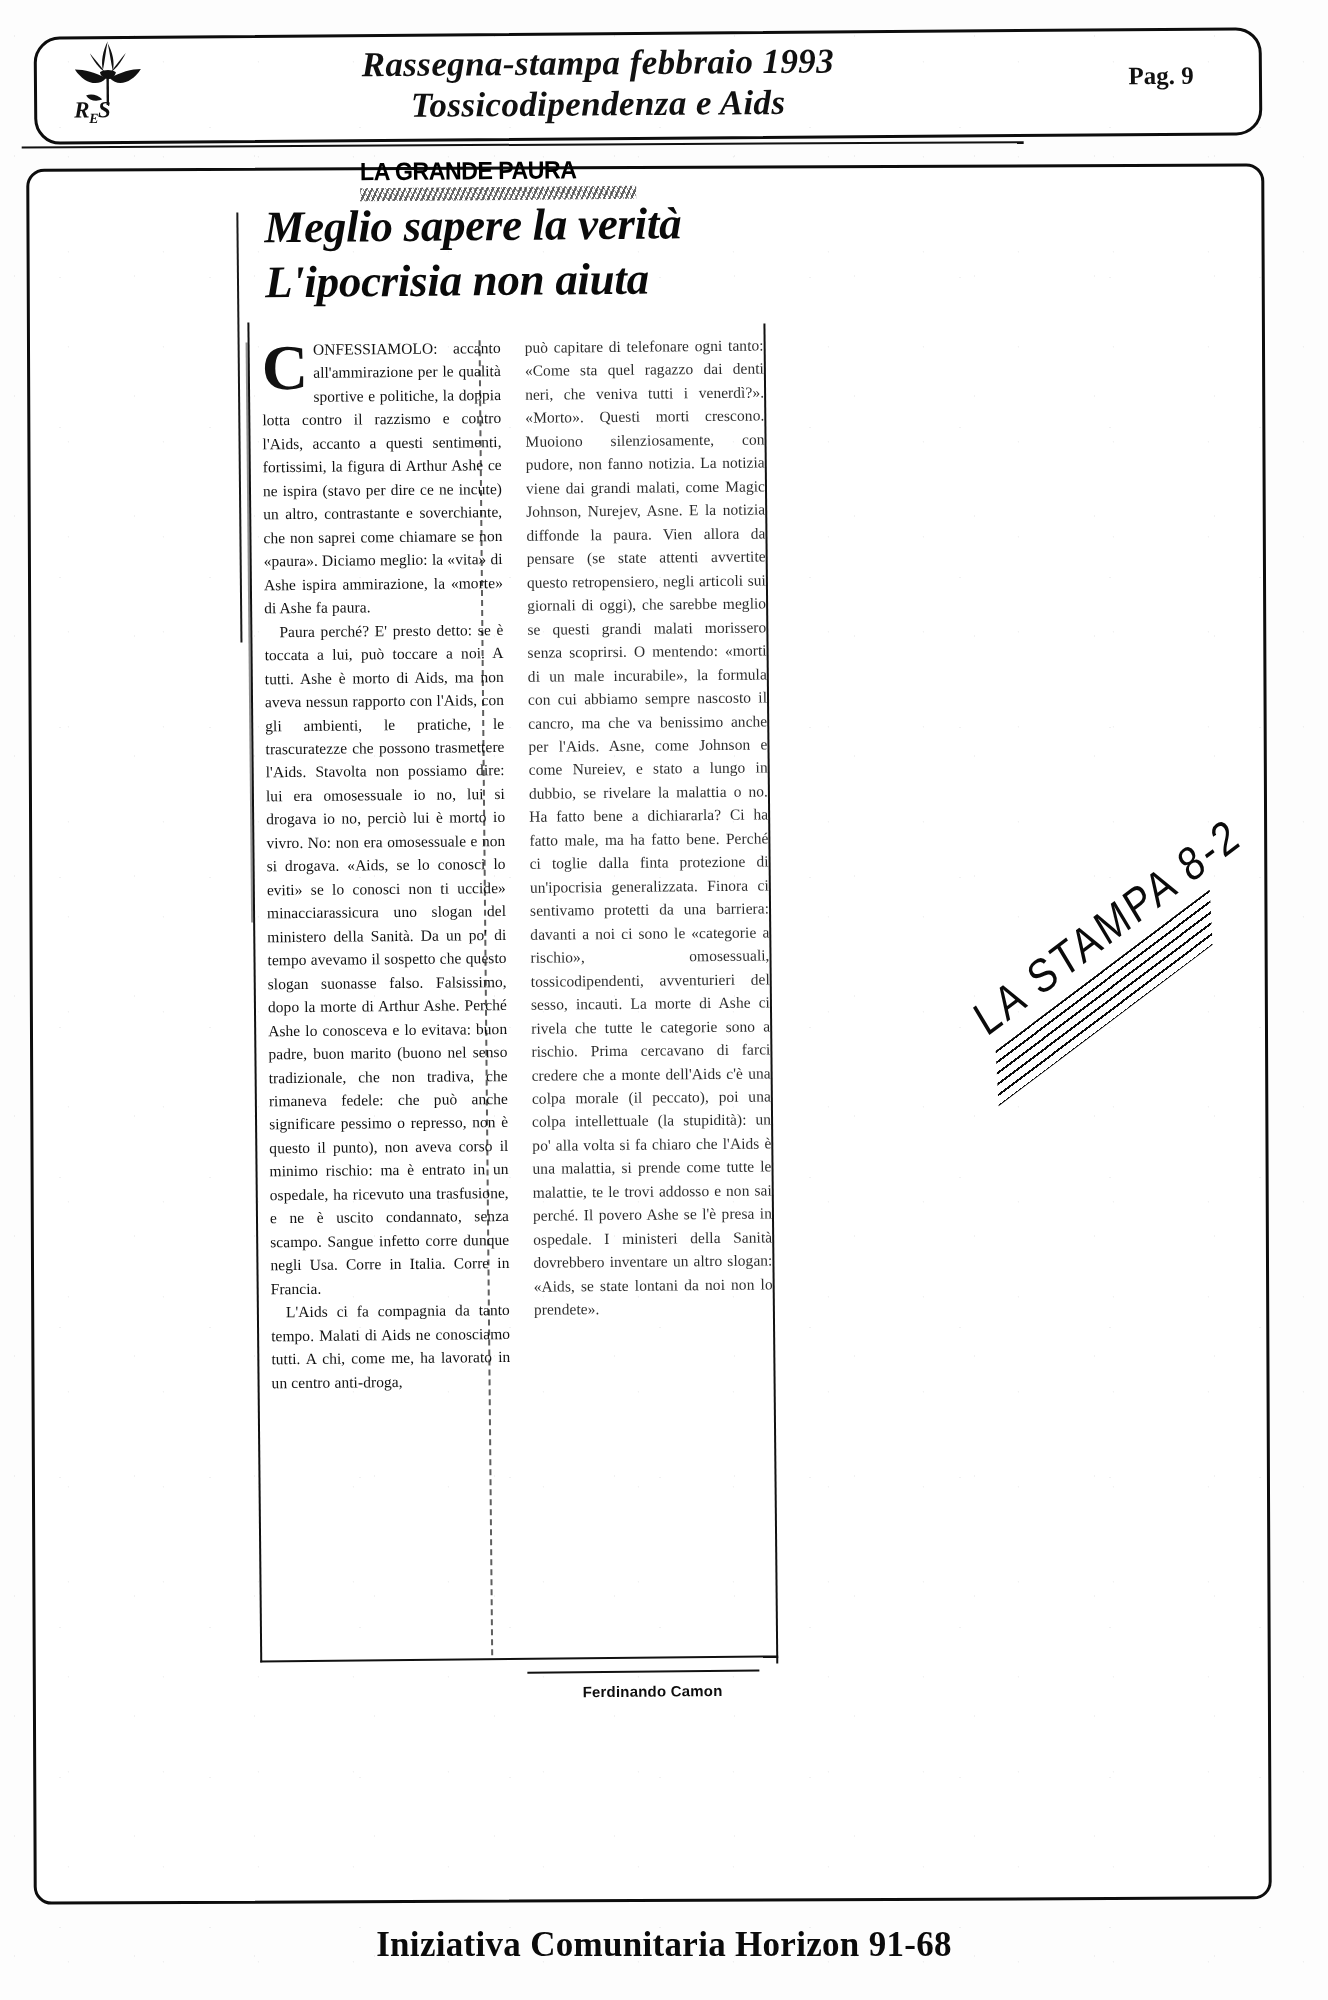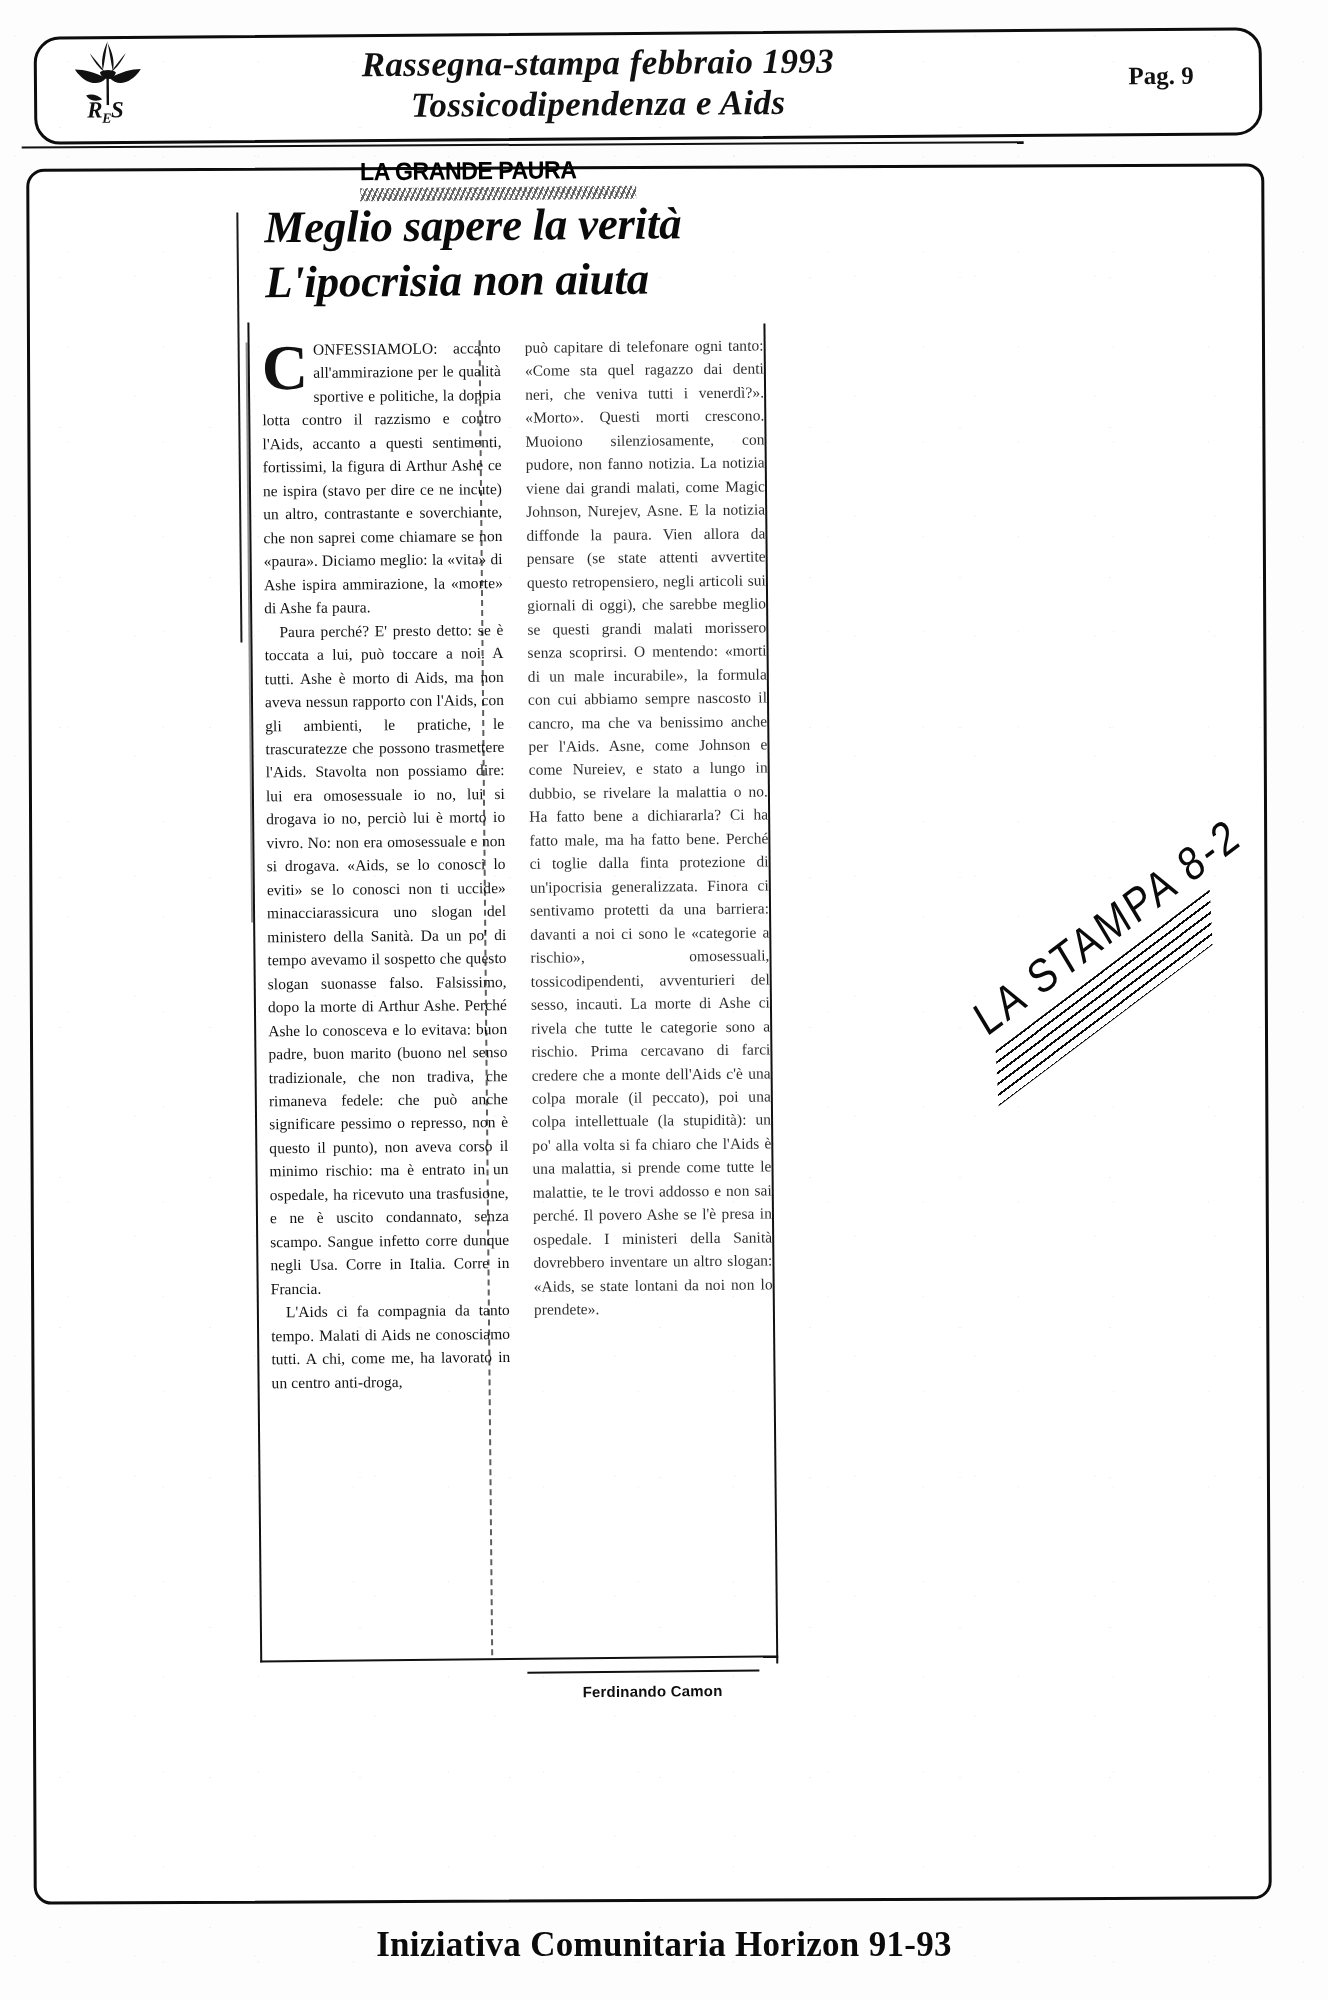--- a/index.html
+++ b/index.html
@@ -56,21 +56,21 @@
   }
   .logo-flower {
     position: absolute;
     left: 20px;
     top: 2px;
     width: 76px;
     height: 66px;
   }
   .logo-text {
     position: absolute;
-    left: 37px;
+    left: 24px;
     top: 60px;
     font-family: "Liberation Serif", serif;
     font-style: italic;
     font-size: 23px;
     font-weight: 700;
     letter-spacing: -0.5px;
   }
   .logo-text sub {
     font-size: 14px;
   }
@@ -426,16 +426,16 @@
 
     <div class="byline-rule"></div>
     <div class="byline">Ferdinando Camon</div>
   </div>
 
   <div class="stamp">
     <div class="stamp-text">LA STAMPA 8-2</div>
     <div class="stamp-lines"></div>
   </div>
 
-  <div class="footer">Iniziativa Comunitaria Horizon 91-93</div>
+  <div class="footer">Iniziativa Comunitaria Horizon 91-68</div>
 
   <div class="speckle"></div>
 </div>
 
 </body></html>

